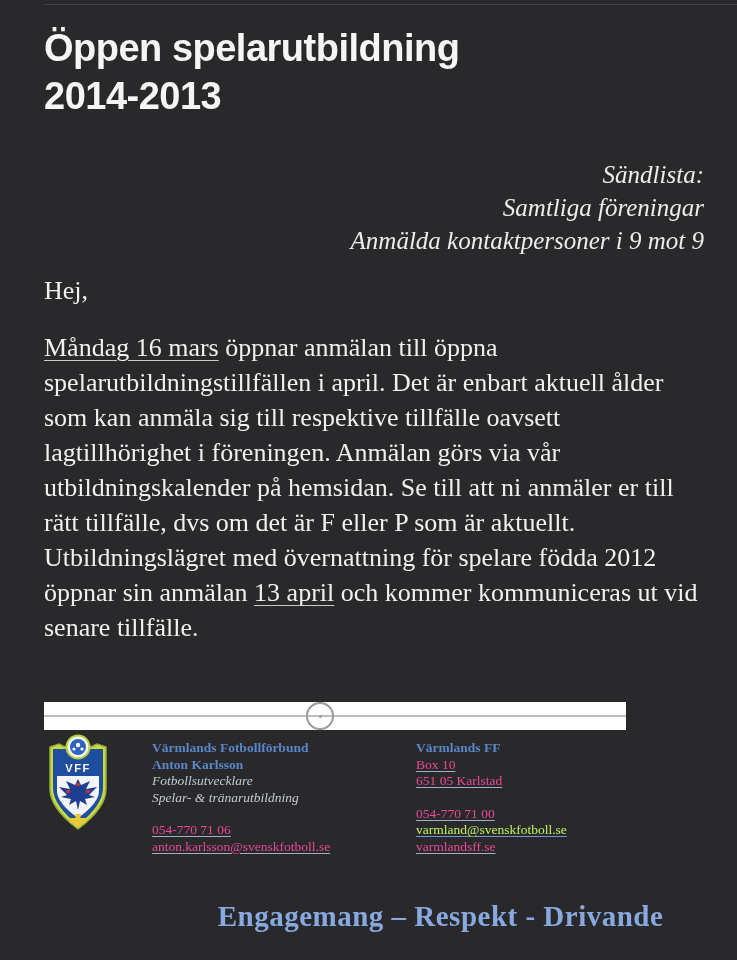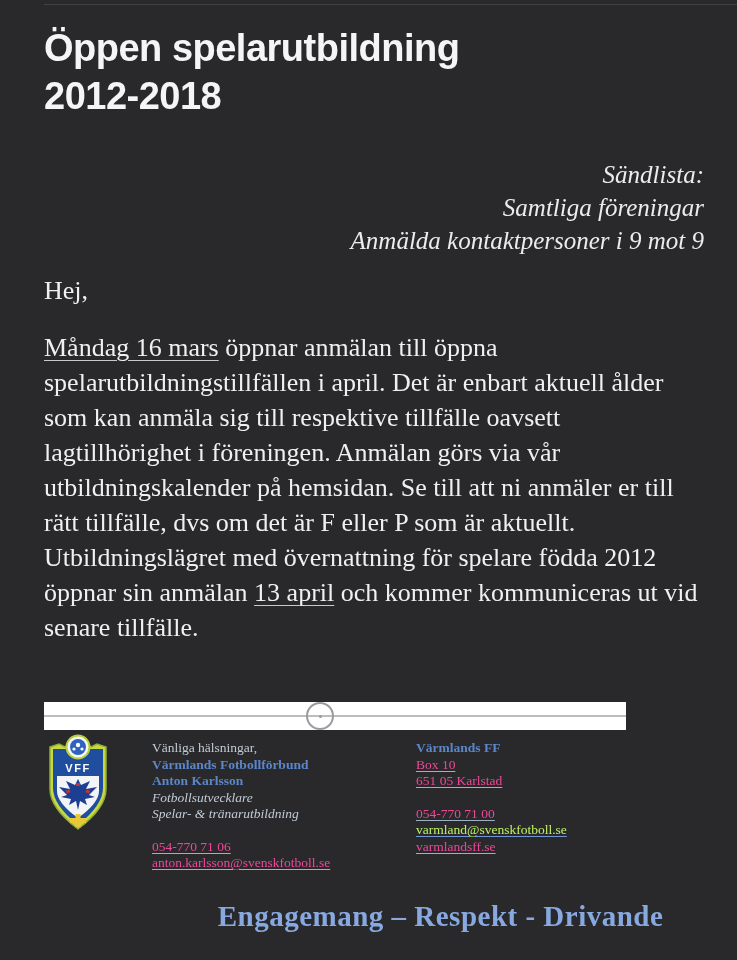--- a/index.html
+++ b/index.html
@@ -102,21 +102,21 @@
 </style>
 </head>
 <body>
 
 <div class="stage">
 
   <div class="top-divider"></div>
 
   <div class="doc-title">
     <div>Öppen spelarutbildning</div>
-    <div>2012-2018</div>
+    <div>2014-2013</div>
   </div>
 
   <div class="sendlist">
     <div>Sändlista:</div>
     <div>Samtliga föreningar</div>
     <div>Anmälda kontaktpersoner i 9 mot 9</div>
   </div>
 
   <div class="greeting">Hej,</div>
 
@@ -152,21 +152,20 @@
         <rect x="21" y="56" width="4" height="3" fill="#c23434" transform="rotate(-20 23 57)"></rect>
         <rect x="41" y="56" width="4" height="3" fill="#c23434" transform="rotate(20 43 57)"></rect>
         <rect x="31" y="49" width="4" height="3" fill="#c23434"></rect>
 
         <rect x="30.5" y="80" width="5" height="13" fill="#e8c838"></rect>
         <rect x="25" y="84" width="16" height="5" fill="#e8c838"></rect>
       </svg>
     </div>
 
     <div class="sig-block">
-      <div>Vänliga hälsningar,</div>
       <div class="blue-bold">Värmlands Fotbollförbund</div>
       <div class="blue-bold">Anton Karlsson</div>
       <div class="italic">Fotbollsutvecklare</div>
       <div class="italic">Spelar- &amp; tränarutbildning</div>
       <div class="gap"></div>
       <div><span class="link">054-770 71 06</span></div>
       <div><span class="link">anton.karlsson@svenskfotboll.se</span></div>
     </div>
 
     <div class="org-block">

